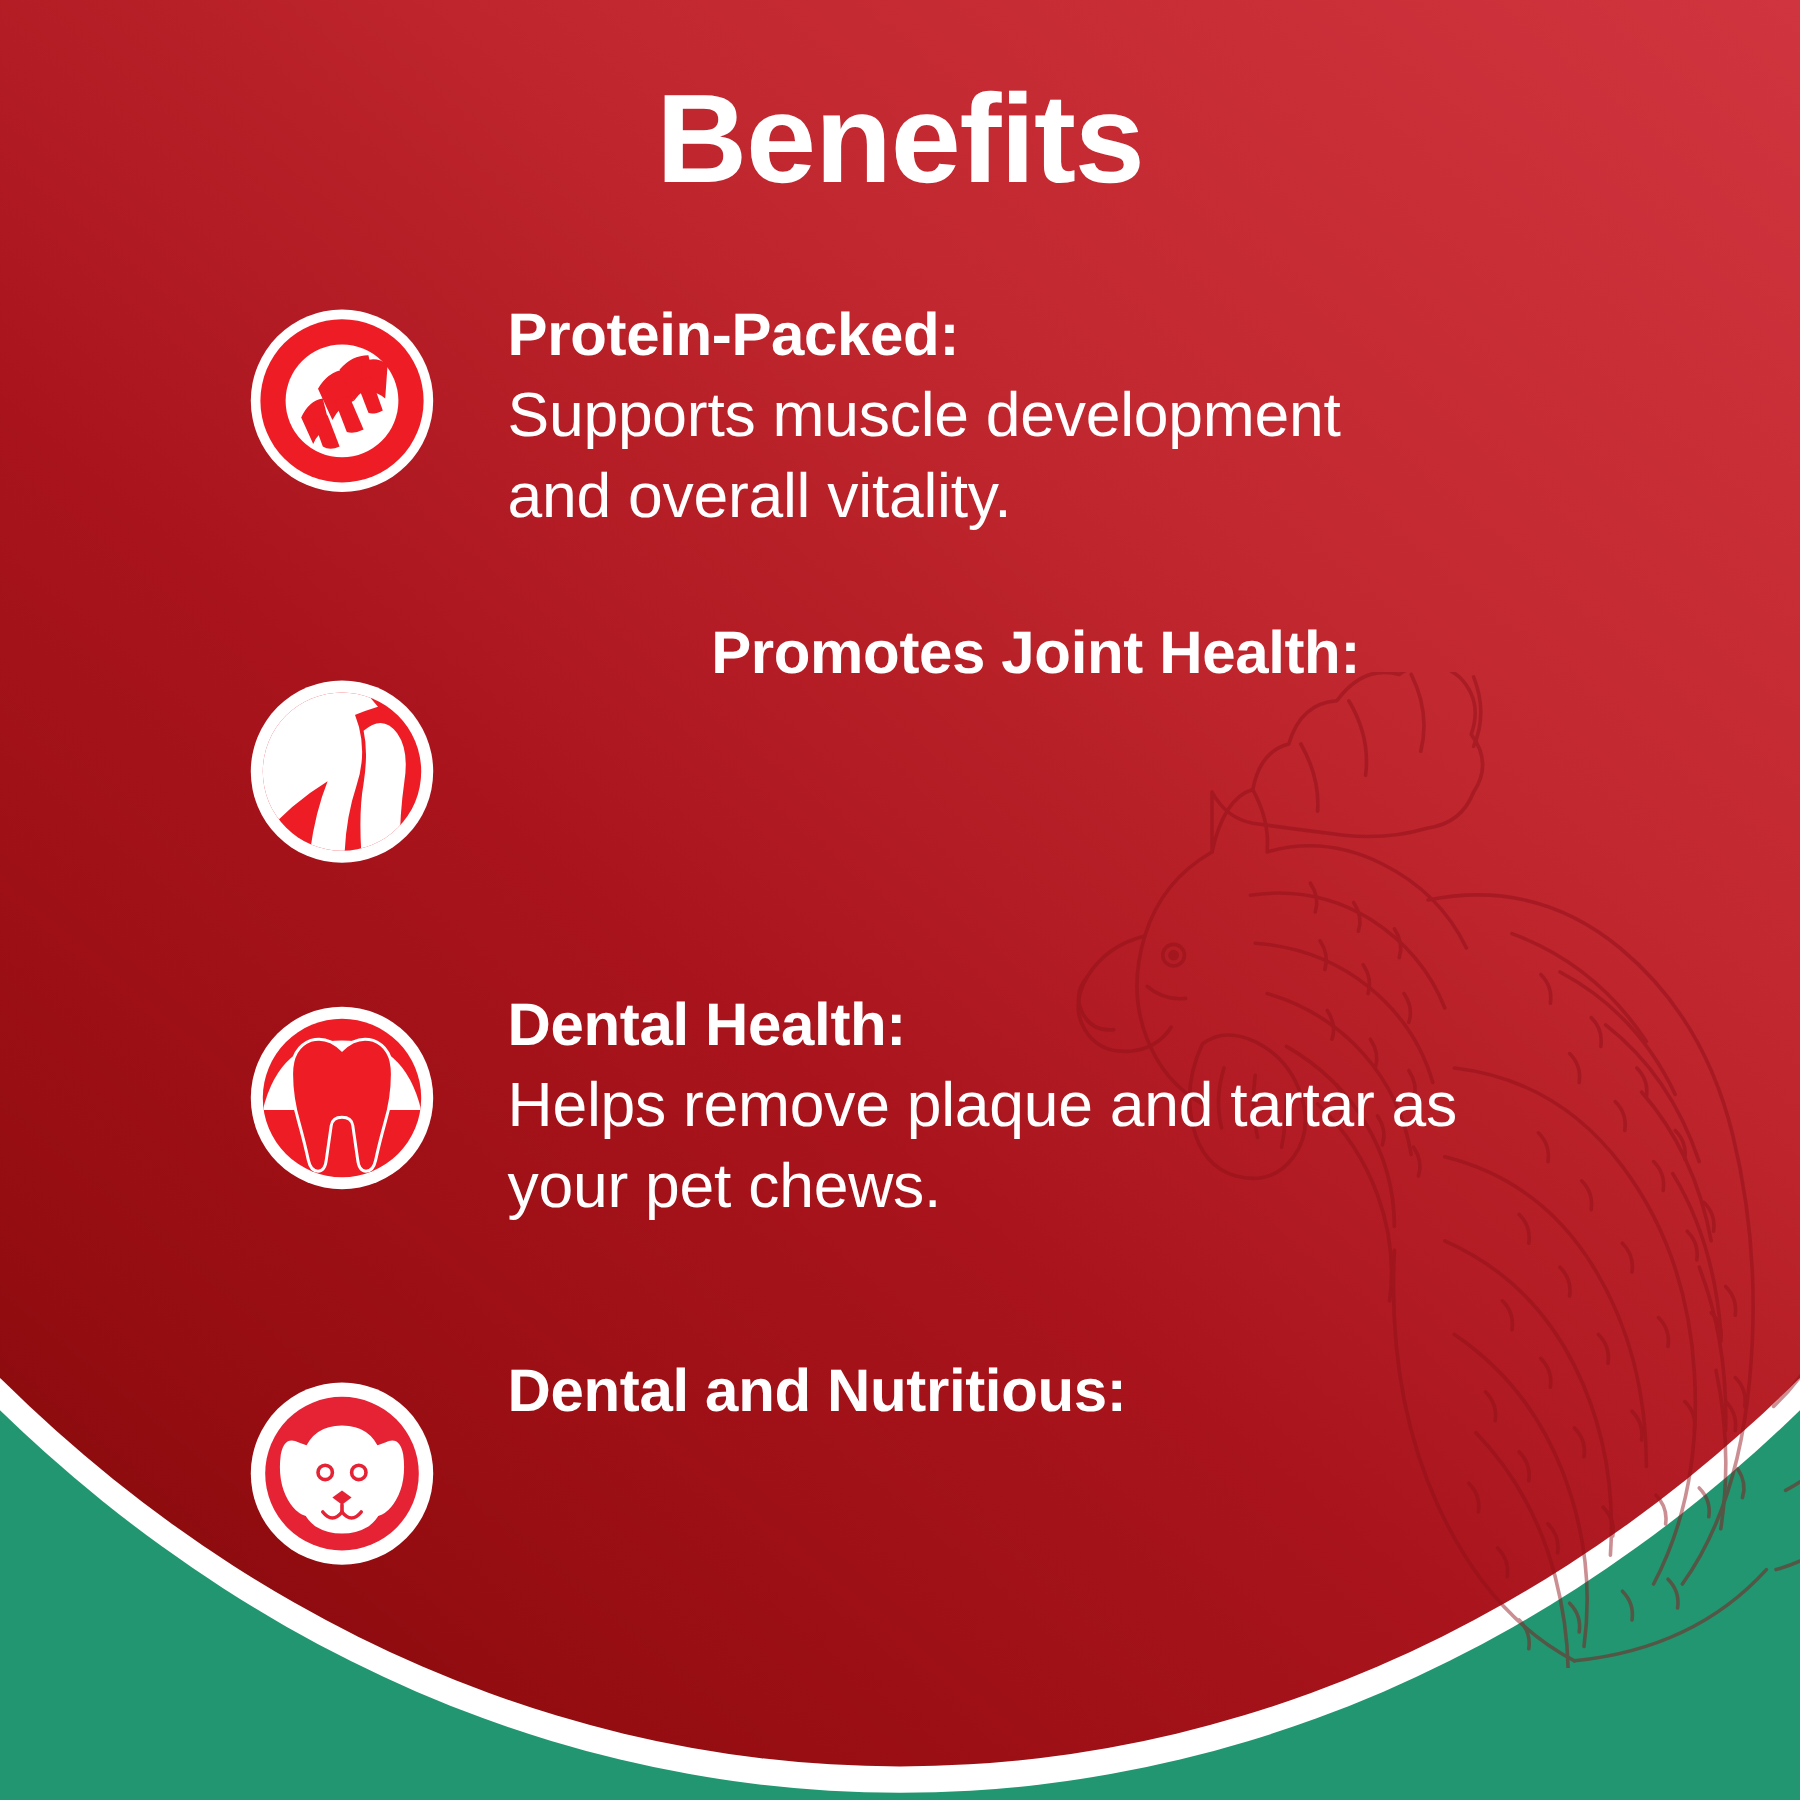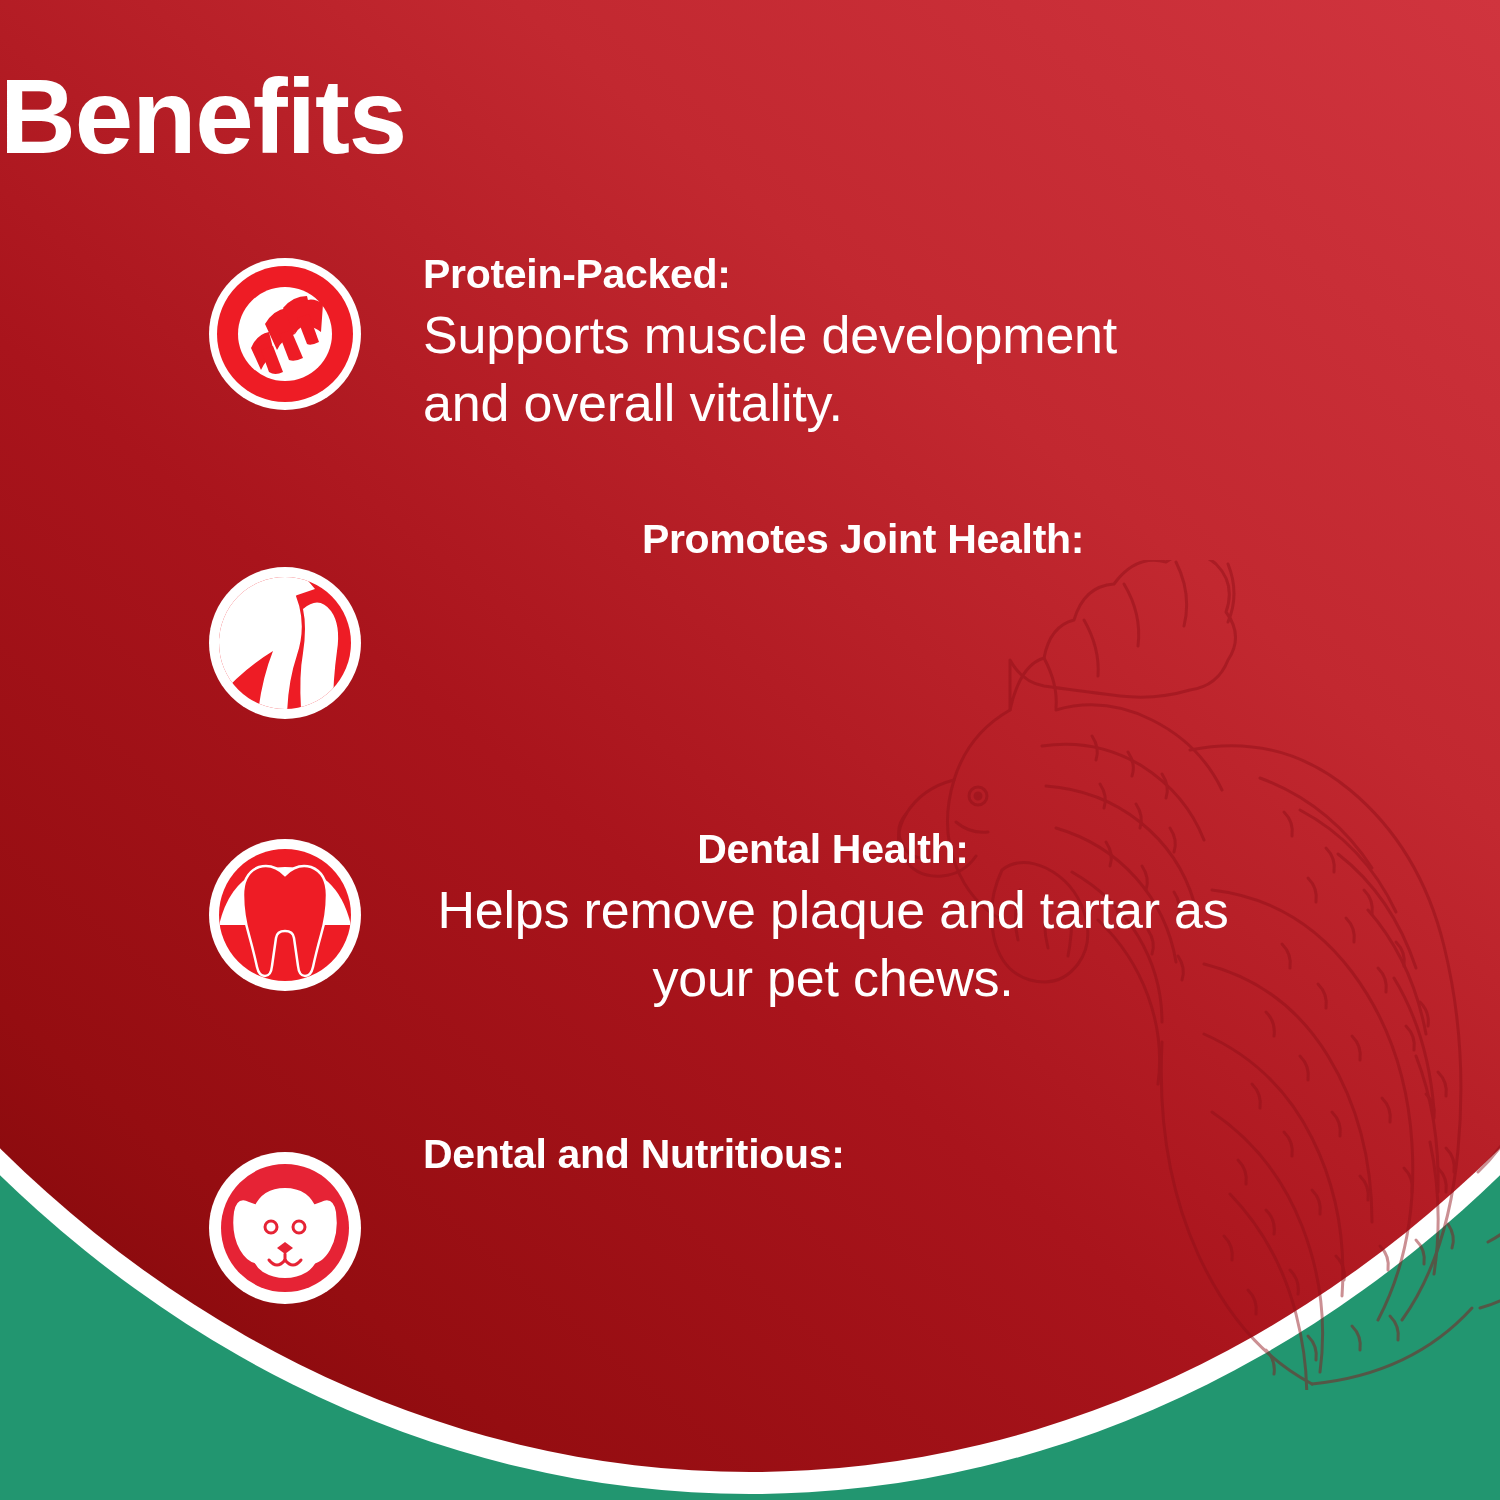--- a/index.html
+++ b/index.html
@@ -42,21 +42,21 @@
     opacity:.55;
     pointer-events:none;
   }
   .chicken svg{ width:100%; height:100%; display:block; }
 
   
   .content{ position:relative; z-index:4; width:1500px; height:1500px; }
 
   .title{
     position:absolute; top:58px; left:0; width:1500px;
-    text-align:left;
+    text-align:center;
     color:#ffffff;
     font-size:105px;
     font-weight:bold;
     letter-spacing:-1px;
     line-height:1.12;
   }
 
   .benefit{
     position:absolute;
     display:flex;
@@ -76,35 +76,35 @@
   .b2 .icon-wrap{ margin-top:48px; }
   .b3 .icon-wrap{ margin-top:10px; }
   .b4 .icon-wrap{ margin-top:18px; }
   .icon-wrap svg{ width:156px; height:156px; display:block; }
 
   .text-col{
     margin-left:58px;
     color:#ffffff;
   }
   .b-title{
-    font-size:41px;
+    font-size:50px;
     font-weight:bold;
     line-height:1.18;
     margin-bottom:4px;
     letter-spacing:-.3px;
   }
   .b-desc{
     font-size:52px;
     font-weight:normal;
     line-height:1.30;
     letter-spacing:-.2px;
   }
   .b1 .text-col{ width:720px; }
   .b2 .text-col{ width:880px;text-align:center; }
-  .b3 .text-col{ width:820px;text-align:center; }
+  .b3 .text-col{ width:820px; }
   .b4 .text-col{ width:940px; }
 </style>
 </head>
 <body>
 
 <div class="poster">
 
   <div class="white-arc"></div>
   <div class="red-panel"></div>
 

